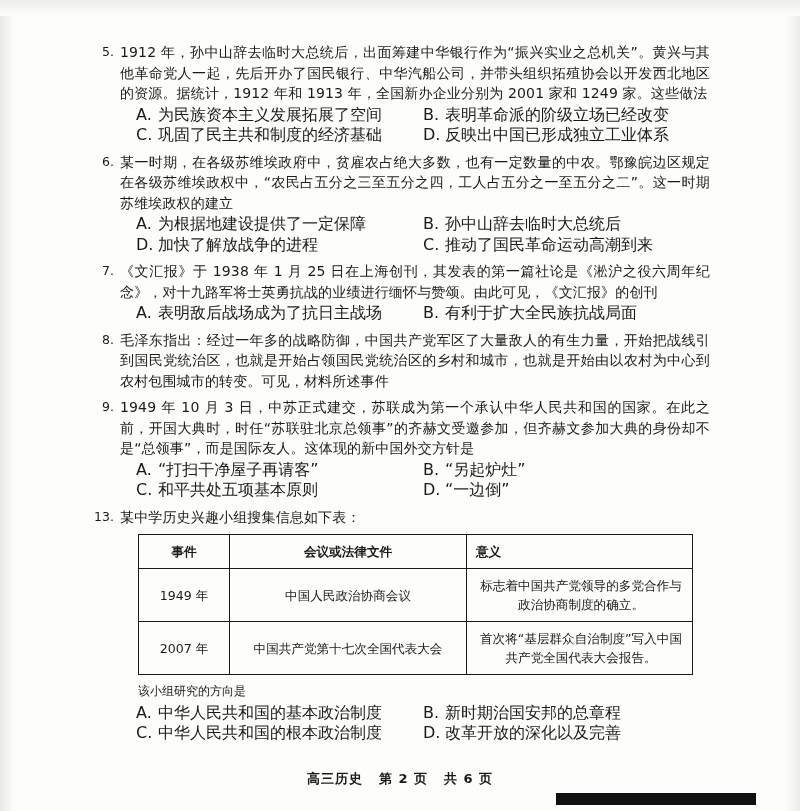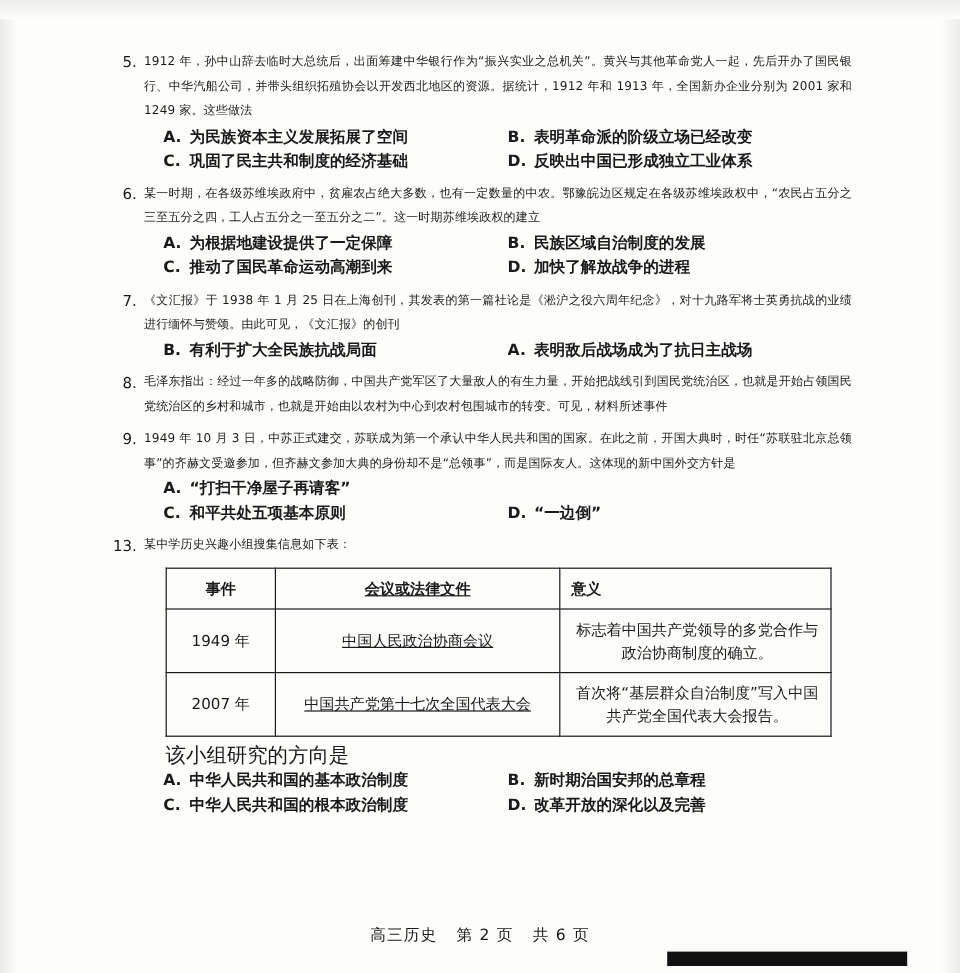--- a/index.html
+++ b/index.html
@@ -48,33 +48,32 @@
   .qnum {
     position: absolute;
     left: -42px;
     top: 0;
     width: 36px;
     text-align: right;
     font-size: 12.5px;
     line-height: 20.5px;
   }
   .qbody {
-    font-size: 10px;
+    font-size: 14px;
     line-height: 20.5px;
     text-align: justify;
     letter-spacing: 0.15px;
   }
   .opts {
     margin-top: 1px;
   }
   .optrow {
     display: flex;
-    font-size: 13px;
-    line-height: 20.5px;
-    font-weight: bold;
+    font-size: 16px;
+    line-height: 20.5px;
   }
   .opt {
     width: 50%;
     white-space: nowrap;
     overflow: hidden;
   }
   .opt .lab {
     display: inline-block;
     width: 22px;
   }
@@ -93,37 +92,37 @@
     line-height: 19px;
     padding: 7px 6px;
     text-align: center;
     vertical-align: middle;
     font-weight: normal;
   }
   table.info th {
     font-weight: bold;
   }
   table.info .c0 { width: 78px; }
-  table.info .c1 { width: 224px; text-decoration: underline; }
+  table.info .c1 { width: 224px; }
   table.info .c2 { width: 210px; text-align: center; padding-left: 9px; }
   table.info .c2h { text-align: left; }
   .tail {
-    font-size: 17px;
+    font-size: 12px;
     line-height: 20.5px;
     padding-left: 18px;
     font-family: Liberation Serif, serif;
   }
   .footer {
     position: absolute;
     left: 0;
     top: 770px;
     width: 800px;
     text-align: center;
     font-size: 13px;
-    font-weight: normal;
+    font-weight: bold;
     letter-spacing: 1px;
   }
   .footer .sp { display: inline-block; width: 16px; }
   .blackbar {
     position: absolute;
     left: 556px;
     top: 793px;
     width: 200px;
     height: 12px;
     background: #111;
@@ -153,53 +152,54 @@
         </div>
       </div>
     </div>
 
     <div class="qblock">
       <div class="qnum">6.</div>
       <div class="qbody">某一时期，在各级苏维埃政府中，贫雇农占绝大多数，也有一定数量的中农。鄂豫皖边区规定在各级苏维埃政权中，“农民占五分之三至五分之四，工人占五分之一至五分之二”。这一时期苏维埃政权的建立</div>
       <div class="opts indent">
         <div class="optrow">
           <div class="opt"><span class="lab">A.</span><span>为根据地建设提供了一定保障</span></div>
-          <div class="opt"><span class="lab">B.</span><span>民族区域自治制度的发展</span></div>
-        </div>
-        <div class="optrow">
+          <div class="opt"><span class="lab">B.</span><span>孙中山辞去临时大总统后</span></div>
+        </div>
+        <div class="optrow">
+          <div class="opt"><span class="lab">D.</span><span>加快了解放战争的进程</span></div>
           <div class="opt"><span class="lab">C.</span><span>推动了国民革命运动高潮到来</span></div>
-          <div class="opt"><span class="lab">D.</span><span>加快了解放战争的进程</span></div>
         </div>
       </div>
     </div>
 
     <div class="qblock">
       <div class="qnum">7.</div>
       <div class="qbody">《文汇报》于 1938 年 1 月 25 日在上海创刊，其发表的第一篇社论是《淞沪之役六周年纪念》，对十九路军将士英勇抗战的业绩进行缅怀与赞颂。由此可见，《文汇报》的创刊</div>
       <div class="opts indent">
         <div class="optrow">
+          <div class="opt"><span class="lab">A.</span><span>表明敌后战场成为了抗日主战场</span></div>
           <div class="opt"><span class="lab">B.</span><span>有利于扩大全民族抗战局面</span></div>
-          <div class="opt"><span class="lab">A.</span><span>表明敌后战场成为了抗日主战场</span></div>
         </div>
         <div class="optrow">
         </div>
       </div>
     </div>
 
     <div class="qblock">
       <div class="qnum">8.</div>
       <div class="qbody">毛泽东指出：经过一年多的战略防御，中国共产党军区了大量敌人的有生力量，开始把战线引到国民党统治区，也就是开始占领国民党统治区的乡村和城市，也就是开始由以农村为中心到农村包围城市的转变。可见，材料所述事件</div>
     </div>
 
     <div class="qblock">
       <div class="qnum">9.</div>
       <div class="qbody">1949 年 10 月 3 日，中苏正式建交，苏联成为第一个承认中华人民共和国的国家。在此之前，开国大典时，时任“苏联驻北京总领事”的齐赫文受邀参加，但齐赫文参加大典的身份却不是“总领事”，而是国际友人。这体现的新中国外交方针是</div>
       <div class="opts indent">
         <div class="optrow">
           <div class="opt"><span class="lab">A.</span><span>“打扫干净屋子再请客”</span></div>
+          <div class="opt"><span class="lab">B.</span><span>“另起炉灶”</span></div>
         </div>
         <div class="optrow">
           <div class="opt"><span class="lab">C.</span><span>和平共处五项基本原则</span></div>
           <div class="opt"><span class="lab">D.</span><span>“一边倒”</span></div>
         </div>
       </div>
     </div>
 
     <div class="qblock">
       <div class="qnum">13.</div>

